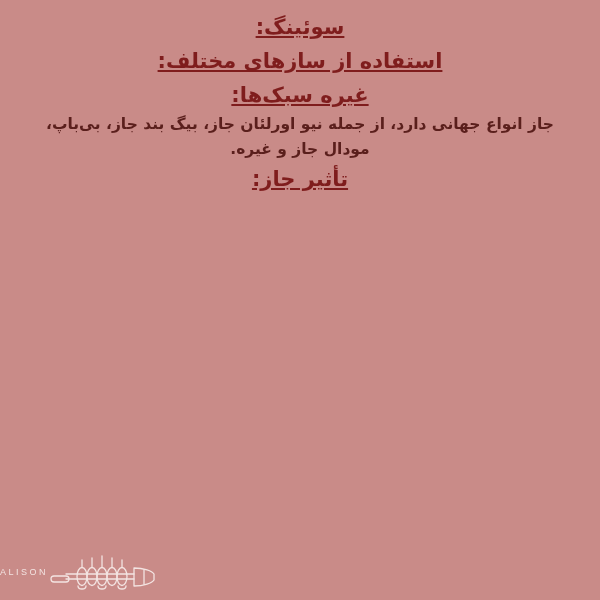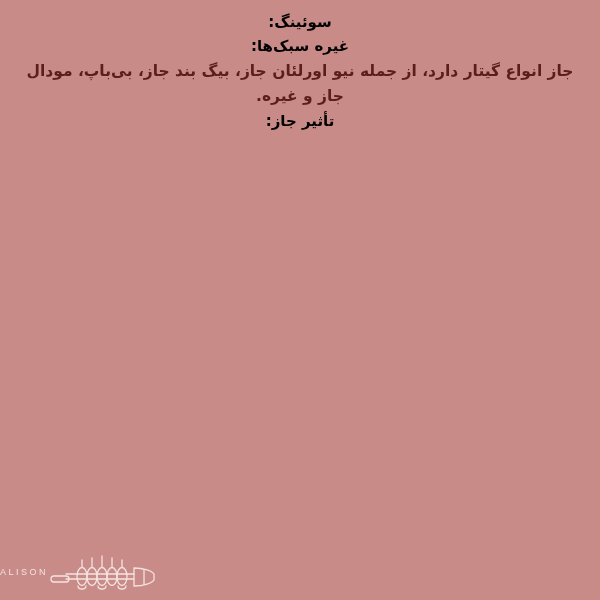--- a/index.html
+++ b/index.html
@@ -27,27 +27,28 @@
   .content {
     width: 100%;
     text-align: center;
     direction: rtl;
   }
   .section {
     margin: 0;
     padding: 0;
   }
   .heading {
-    font-size: 15px;
+    font-size: 21px;
     font-weight: bold;
-    color: #000000;
+    color: #7f1d1d;
     line-height: 1.62;
     letter-spacing: 0px;
     margin: 0;
     padding: 0;
+    text-decoration: underline;
   }
   .body-text {
     font-size: 15.5px;
     font-weight: bold;
     color: #5a1f1c;
     line-height: 1.62;
     margin: 0;
     padding: 0;
   }
   .logo-area {
@@ -78,25 +79,26 @@
 
 <div class="page">
 
   <div class="content">
 
     <div class="section">
       <p class="heading">سوئینگ:</p>
     </div>
 
     <div class="section">
+      <p class="heading">استفاده از سازهای مختلف:</p>
     </div>
 
     <div class="section">
       <p class="heading">غیره سبک‌ها:</p>
-      <p class="body-text">جاز انواع گیتار دارد، از جمله نیو اورلئان جاز، بیگ بند جاز، بی‌باپ، مودال جاز و غیره.</p>
+      <p class="body-text">جاز انواع جهانی دارد، از جمله نیو اورلئان جاز، بیگ بند جاز، بی‌باپ، مودال جاز و غیره.</p>
     </div>
 
     <div class="section">
       <p class="heading">تأثیر جاز:</p>
     </div>
 
   </div>
 
   <div class="logo-area">
     <svg class="trumpet-icon" width="110" height="42" viewBox="0 0 110 42" fill="none" stroke="#f6e9e7" stroke-width="1.3" stroke-linecap="round" stroke-linejoin="round">

